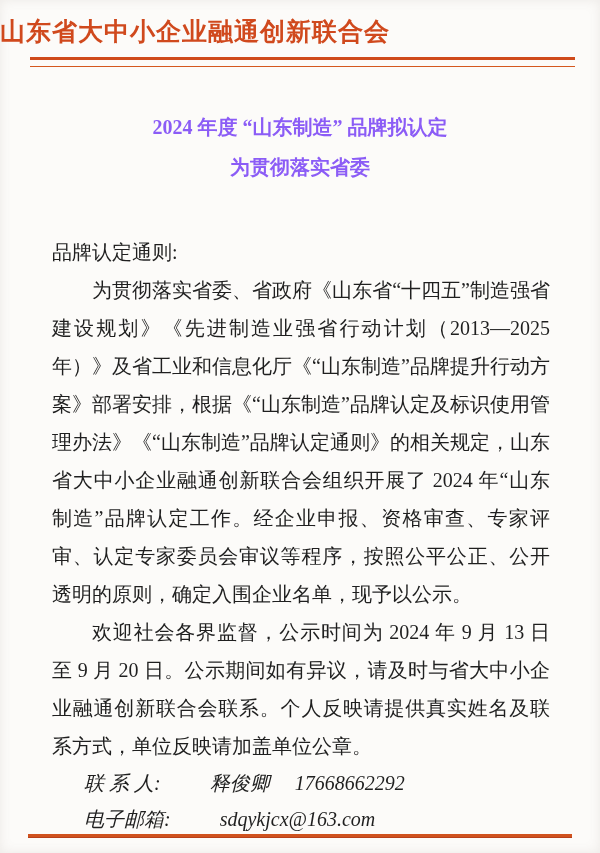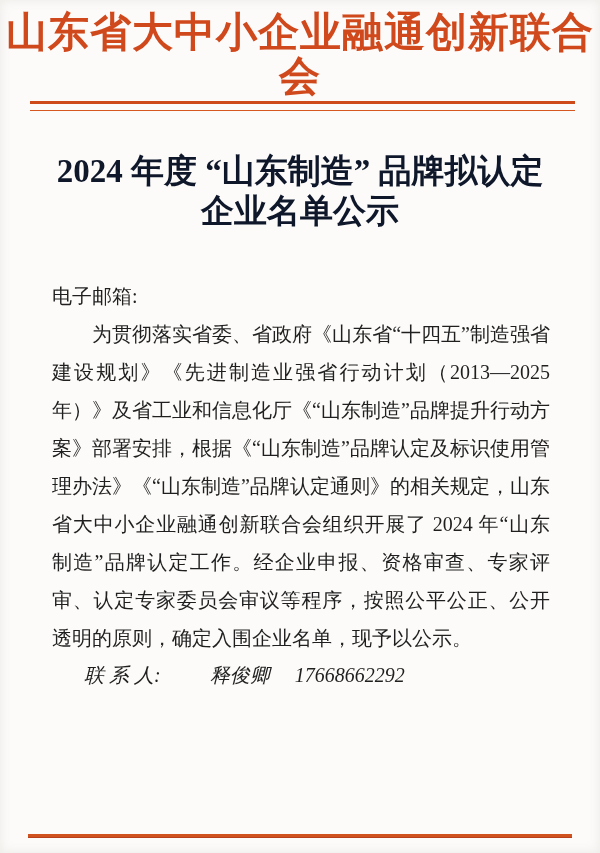--- a/index.html
+++ b/index.html
@@ -16,41 +16,40 @@
     background: #fcfbf9;
     box-shadow: inset 0 0 12px rgba(120,110,100,0.12);
     overflow: hidden;
     color: #1f1f1f;
   }
   
   .letterhead {
     padding-top: 10px;
   }
   .org-name {
-    text-align: center;
-    font-size: 41px;
+    font-size: 25px;
     font-weight: bold;
     letter-spacing: 1px;
     color: #d0491d;
     line-height: 44px;
   }
   .rule-double {
     margin: 3px 25px 0 30px;
     height: 6px;
     border-top: 3px solid #cf4a1b;
     border-bottom: 1px solid #d4581f;
   }
   
   .doc-title {
     margin: 40px 40px 0 40px;
     text-align: center;
-    font-size: 33px;
+    font-size: 20px;
     font-weight: bold;
     line-height: 40px;
-    color: #0f172a;
+    color: #8b5cf6;
   }
   
   .body-text {
     margin: 46px 50px 0 52px;
     font-size: 20px;
     line-height: 38px;
     text-align: justify;
   }
   .salutation {
     margin: 0;
@@ -94,32 +93,37 @@
 
 <div class="page">
 
   <header class="letterhead">
     <div class="org-name">山东省大中小企业融通创新联合会</div>
     <div class="rule-double"></div>
   </header>
 
   <h1 class="doc-title">
     <span>2024 年度 “山东制造” 品牌拟认定</span><br>
-    <span>企业名单公示</span>
+    <span>为贯彻落实省委</span>
   </h1>
 
   <main class="body-text">
-    <p class="salutation">电子邮箱:</p>
+    <p class="salutation">品牌认定通则:</p>
 
     <p class="para">为贯彻落实省委、省政府《山东省“十四五”制造强省建设规划》《先进制造业强省行动计划（2013—2025 年）》及省工业和信息化厅《“山东制造”品牌提升行动方案》部署安排，根据《“山东制造”品牌认定及标识使用管理办法》《“山东制造”品牌认定通则》的相关规定，山东省大中小企业融通创新联合会组织开展了 2024 年“山东制造”品牌认定工作。经企业申报、资格审查、专家评审、认定专家委员会审议等程序，按照公平公正、公开透明的原则，确定入围企业名单，现予以公示。</p>
 
+    <p class="para">欢迎社会各界监督，公示时间为 2024 年 9 月 13 日至 9 月 20 日。公示期间如有异议，请及时与省大中小企业融通创新联合会联系。个人反映请提供真实姓名及联系方式，单位反映请加盖单位公章。</p>
 
     <div class="contact-line">
       <span class="c-label">联 系 人:</span>
       <span class="c-value">释俊卿</span>
       <span class="c-phone">17668662292</span>
     </div>
 
+    <div class="contact-line">
+      <span class="c-label">电子邮箱:</span>
+      <span class="c-value">sdqykjcx@163.com</span>
+    </div>
   </main>
 
   <div class="rule-footer"></div>
 
 </div>
 
 </body></html>

